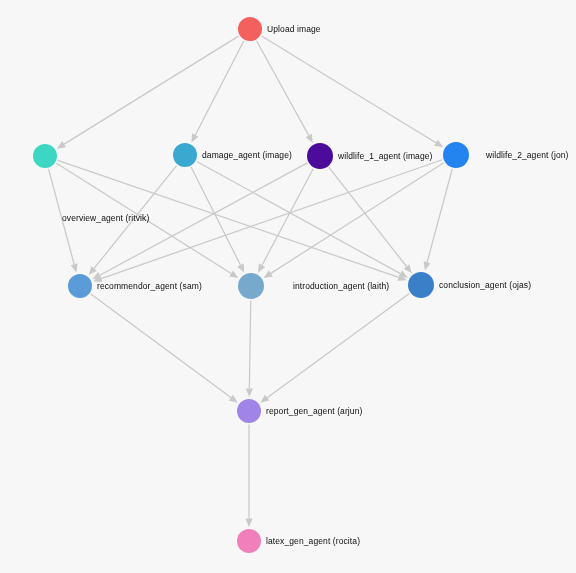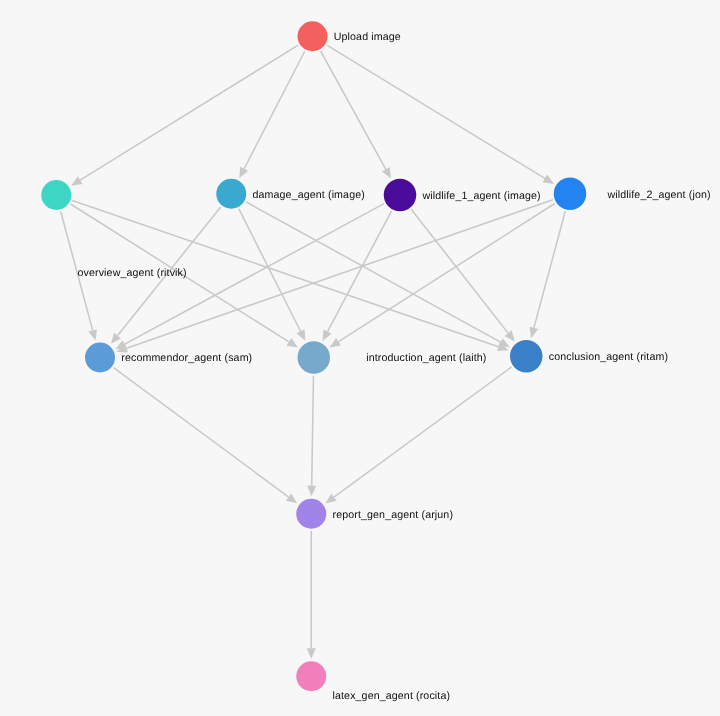--- a/index.html
+++ b/index.html
@@ -139,19 +139,19 @@
       <div class="node-label" style="left: 202px; top: 155px; color: rgb(13, 13, 13);">damage_agent (image)</div>
       <div class="node" style="left: 320px; top: 156px; width: 26px; height: 26px; background: rgb(75, 12, 155);"></div>
       <div class="node-label" style="left: 338px; top: 156px; color: rgb(13, 13, 13);">wildlife_1_agent (image)</div>
       <div class="node" style="left: 456px; top: 155px; width: 26px; height: 26px; background: rgb(35, 132, 240);"></div>
       <div class="node-label" style="left: 486px; top: 155px; color: rgb(13, 13, 13);">wildlife_2_agent (jon)</div>
       <div class="node" style="left: 80px; top: 286px; width: 24px; height: 24px; background: rgb(91, 155, 216);"></div>
       <div class="node-label" style="left: 97px; top: 286px; color: rgb(13, 13, 13);">recommendor_agent (sam)</div>
       <div class="node" style="left: 251px; top: 286px; width: 26px; height: 26px; background: rgb(119, 169, 205);"></div>
       <div class="node-label" style="left: 269px; top: 286px; color: rgb(13, 13, 13); margin-left: 24px;">introduction_agent (laith)</div>
       <div class="node" style="left: 421px; top: 285px; width: 26px; height: 26px; background: rgb(58, 128, 200);"></div>
-      <div class="node-label" style="left: 439px; top: 285px; color: rgb(13, 13, 13);">conclusion_agent (ritam)</div>
+      <div class="node-label" style="left: 439px; top: 285px; color: rgb(13, 13, 13);">conclusion_agent (ojas)</div>
       <div class="node" style="left: 249px; top: 411px; width: 24px; height: 24px; background: rgb(160, 132, 232);"></div>
       <div class="node-label" style="left: 266px; top: 411px; color: rgb(13, 13, 13);">report_gen_agent (arjun)</div>
       <div class="node" style="left: 249px; top: 541px; width: 24px; height: 24px; background: rgb(240, 127, 187);"></div>
-      <div class="node-label" style="left: 266px; top: 556px; color: rgb(13, 13, 13);">latex_gen_agent (rocita)</div>
+      <div class="node-label" style="left: 266px; top: 541px; color: rgb(13, 13, 13);">latex_gen_agent (rocita)</div>
     </div>
 </div>
 
 </body></html>

